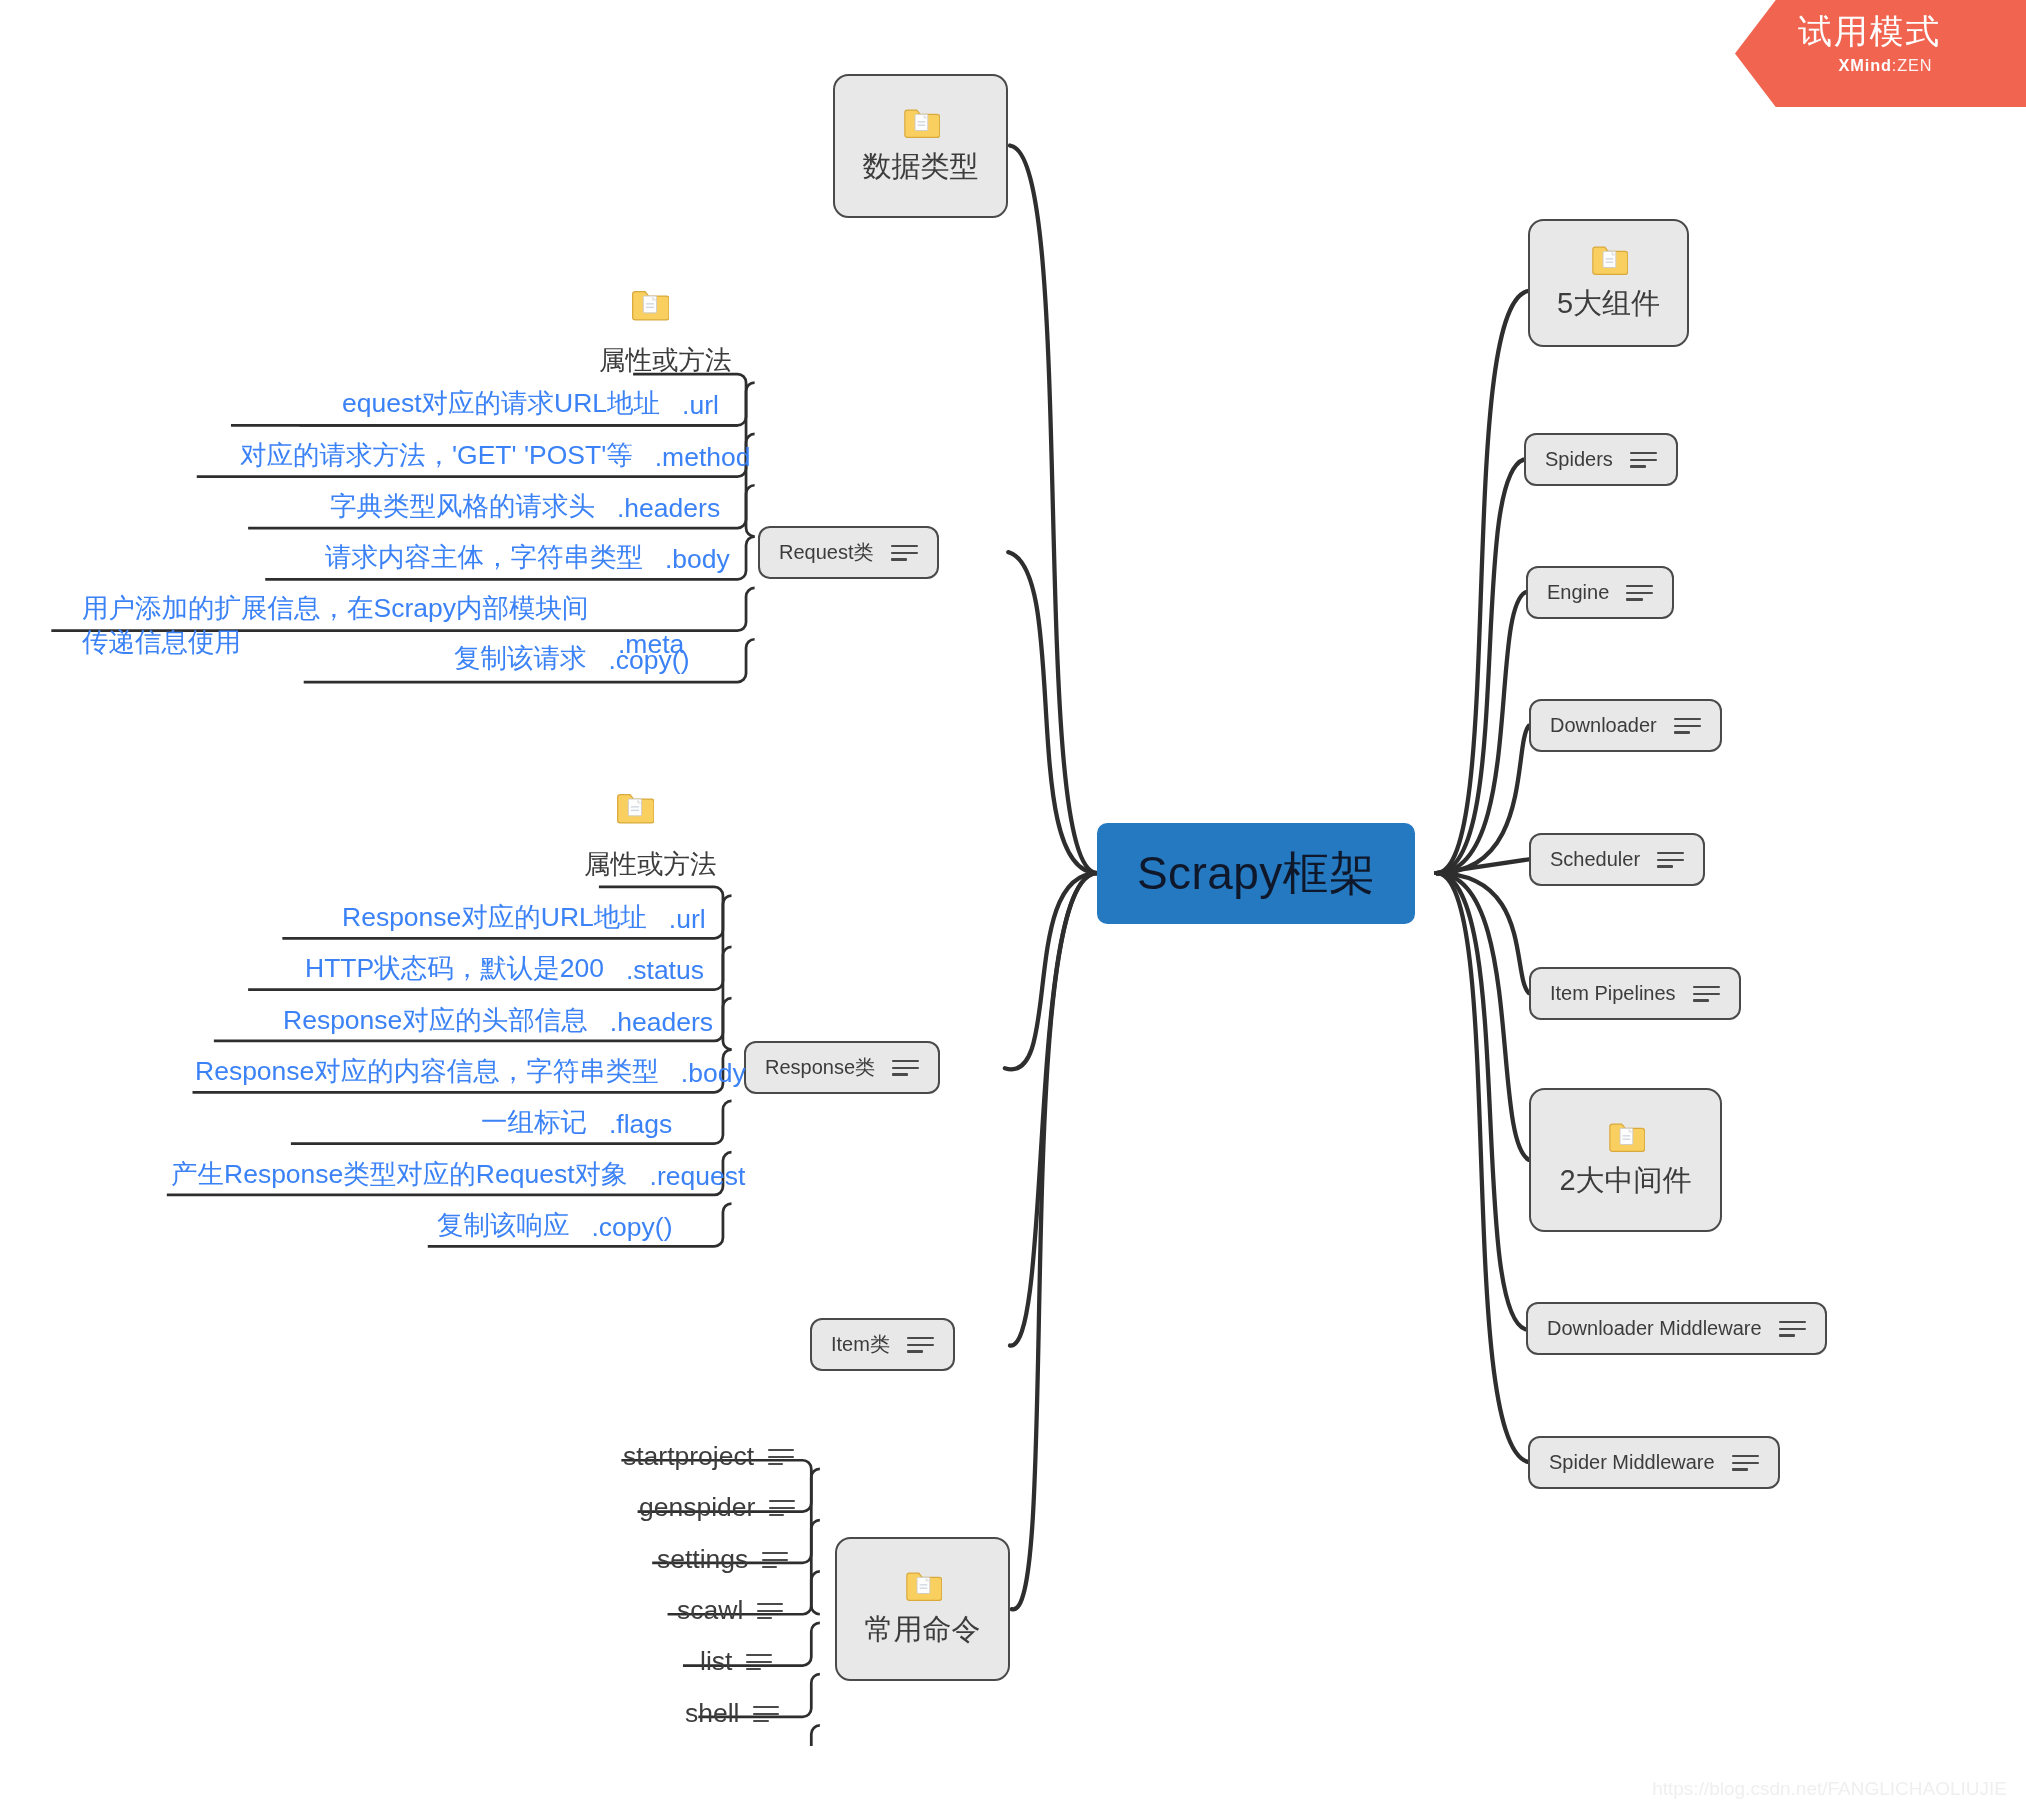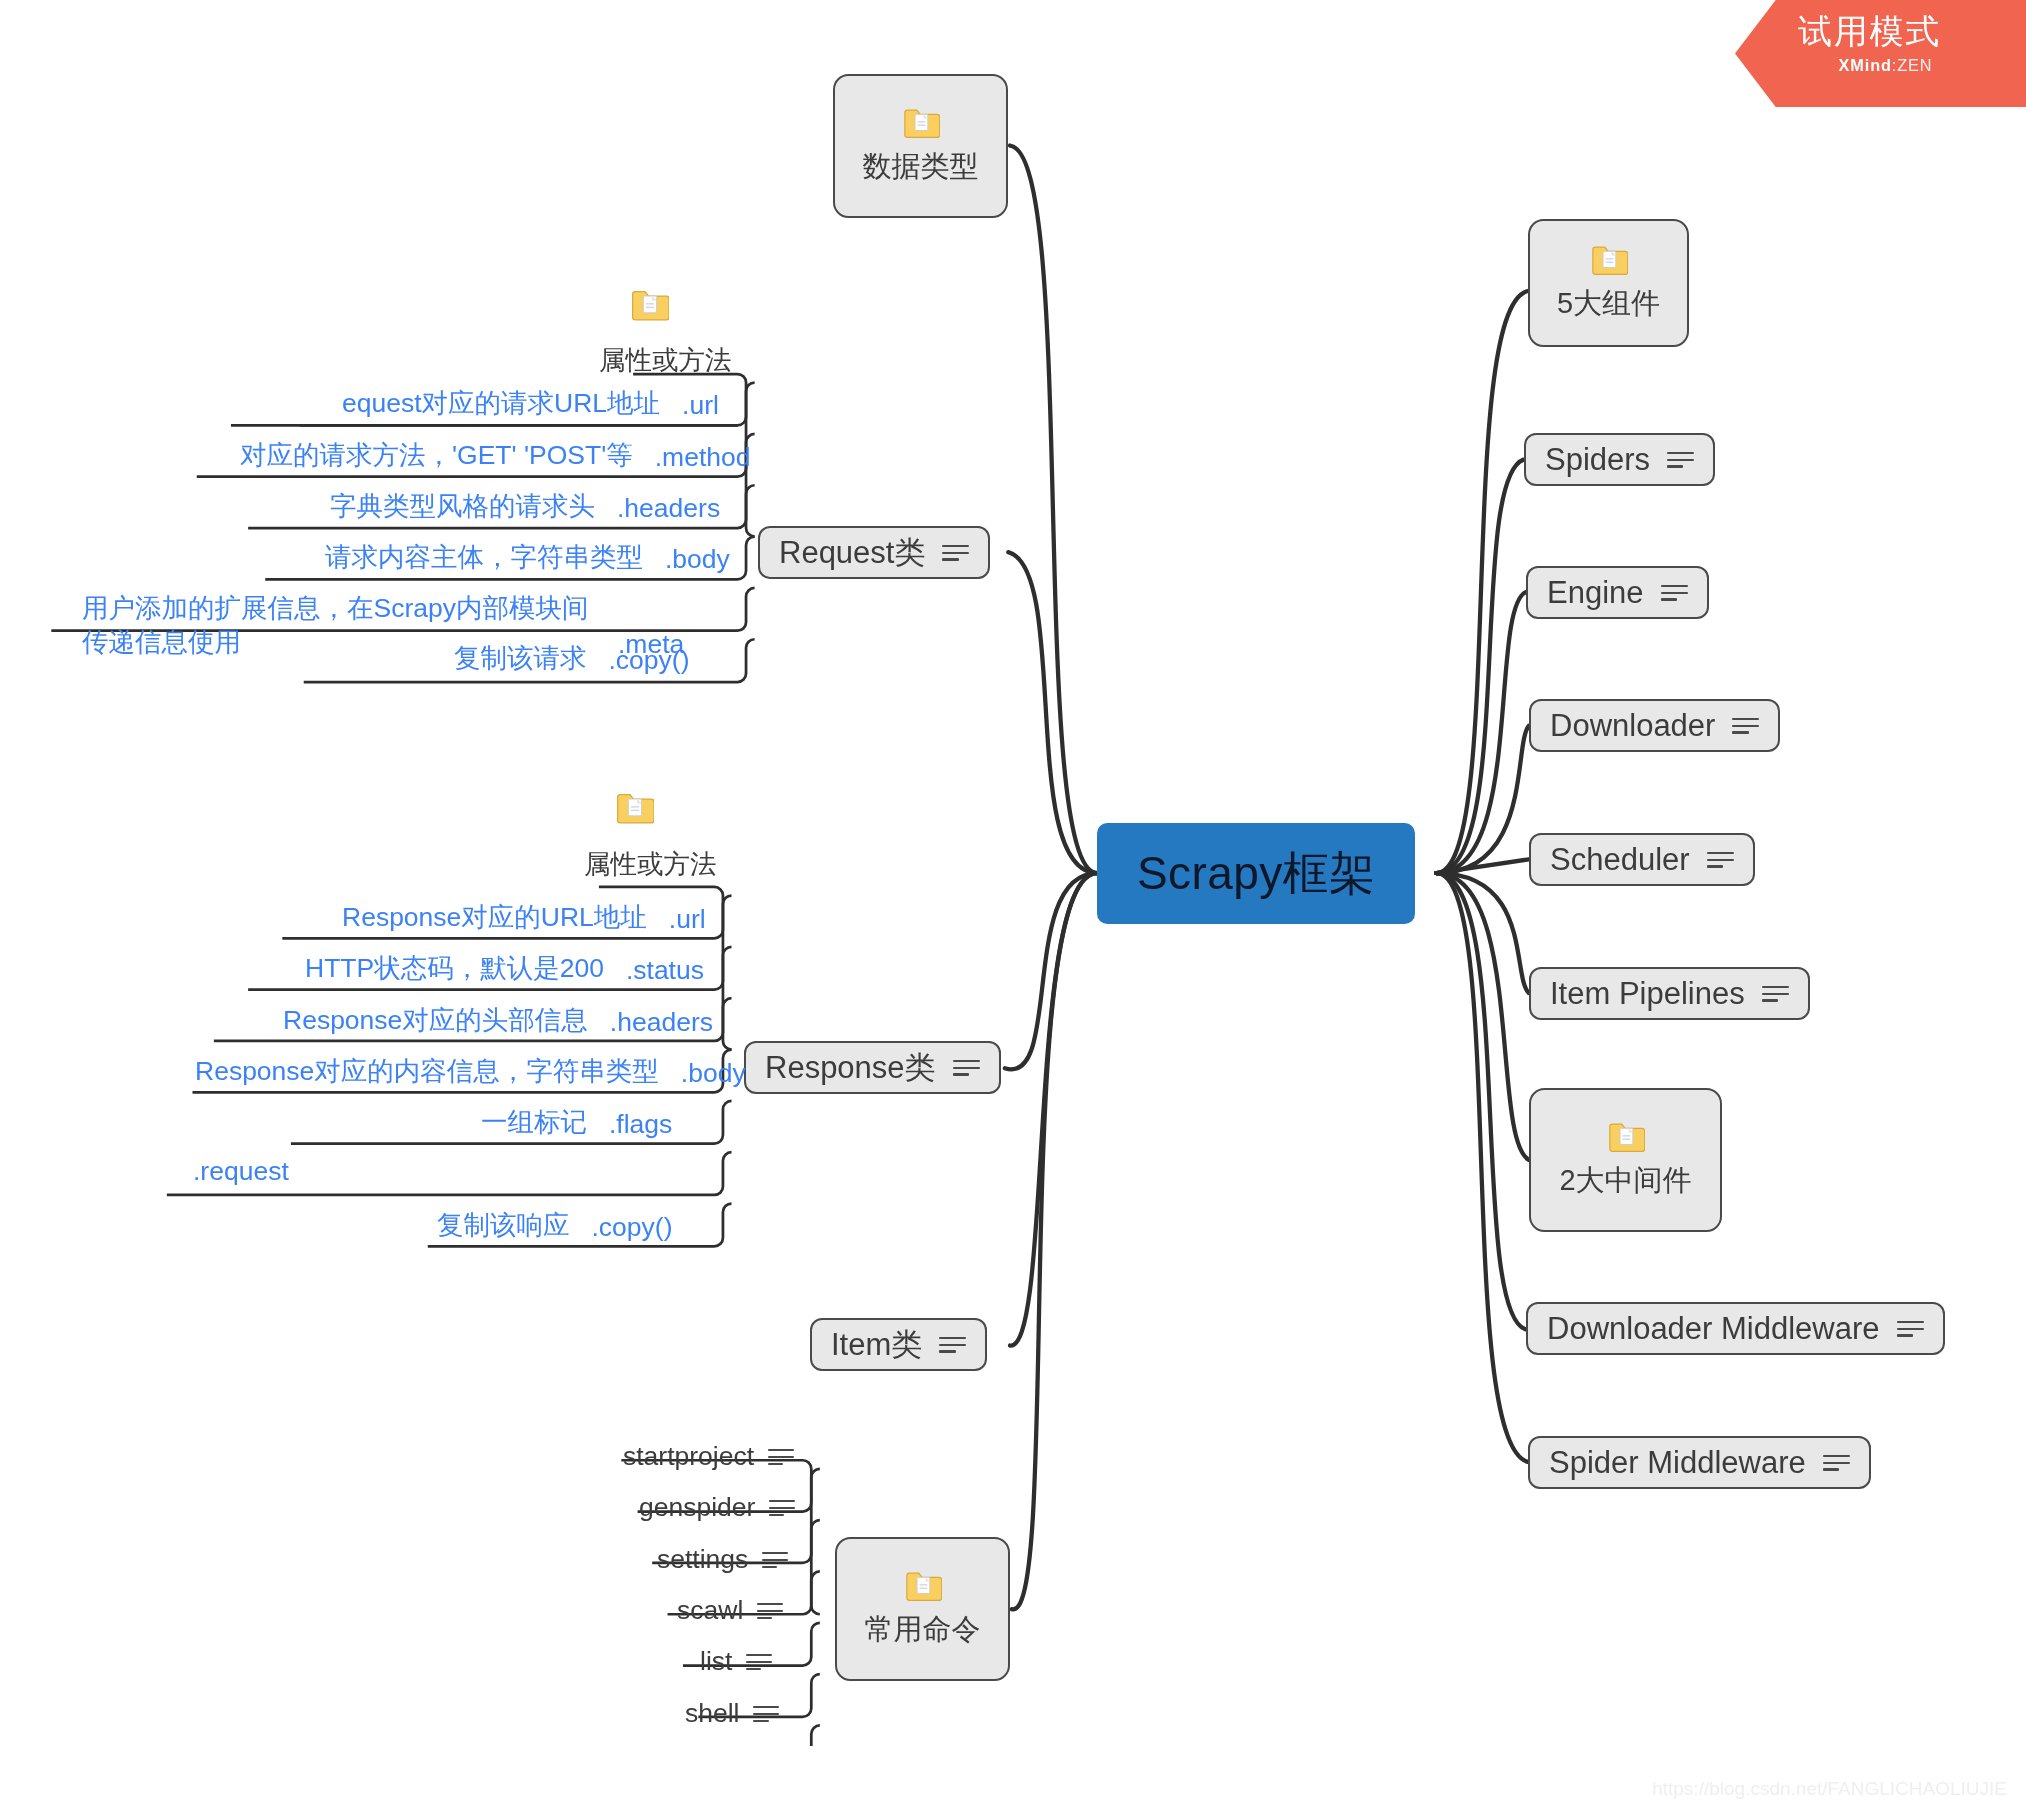--- a/index.html
+++ b/index.html
@@ -31,21 +31,21 @@
     display:flex;
     align-items:center;
     justify-content:center;
     white-space:nowrap;
     color:#3c3c3c;
   }
   .node .label{ }
   .node.topic{
     height:53px;
     padding:0 19px;
-    font-size:31px;
+    font-size:20px;
     gap:17px;
   }
   .node.boxy{
     flex-direction:column;
     justify-content:center;
     gap:8.6px;
     padding:13.7px 19px;
     font-size:29px;
     border-radius:15.4px;
   }
@@ -409,20 +409,21 @@
   </div>
   <div class="attr-row" style="left:195px;top:1053px;">
     <span class="desc">Response对应的内容信息，字符串类型</span>
     <span class="attr">.body</span>
   </div>
   <div class="attr-row" style="left:481px;top:1104px;">
     <span class="desc">一组标记</span>
     <span class="attr">.flags</span>
   </div>
   <div class="attr-row" style="left:171px;top:1156px;">
+    <span class="desc">产生Response类型对应的Request对象</span>
     <span class="attr">.request</span>
   </div>
   <div class="attr-row" style="left:437px;top:1207px;">
     <span class="desc">复制该响应</span>
     <span class="attr">.copy()</span>
   </div>
 
   <svg style="position:absolute;left:0px;top:1438px;width:856px;height:308px;pointer-events:none;" viewBox="0 0 1000 360" xmlns="http://www.w3.org/2000/svg">
     <g fill="none" stroke="#2e2e2e" stroke-width="3.2">
       <path d="M726 26 L938 26 a10 10 0 0 1 10 10 L948 196 a10 10 0 0 0 10 10"></path>

